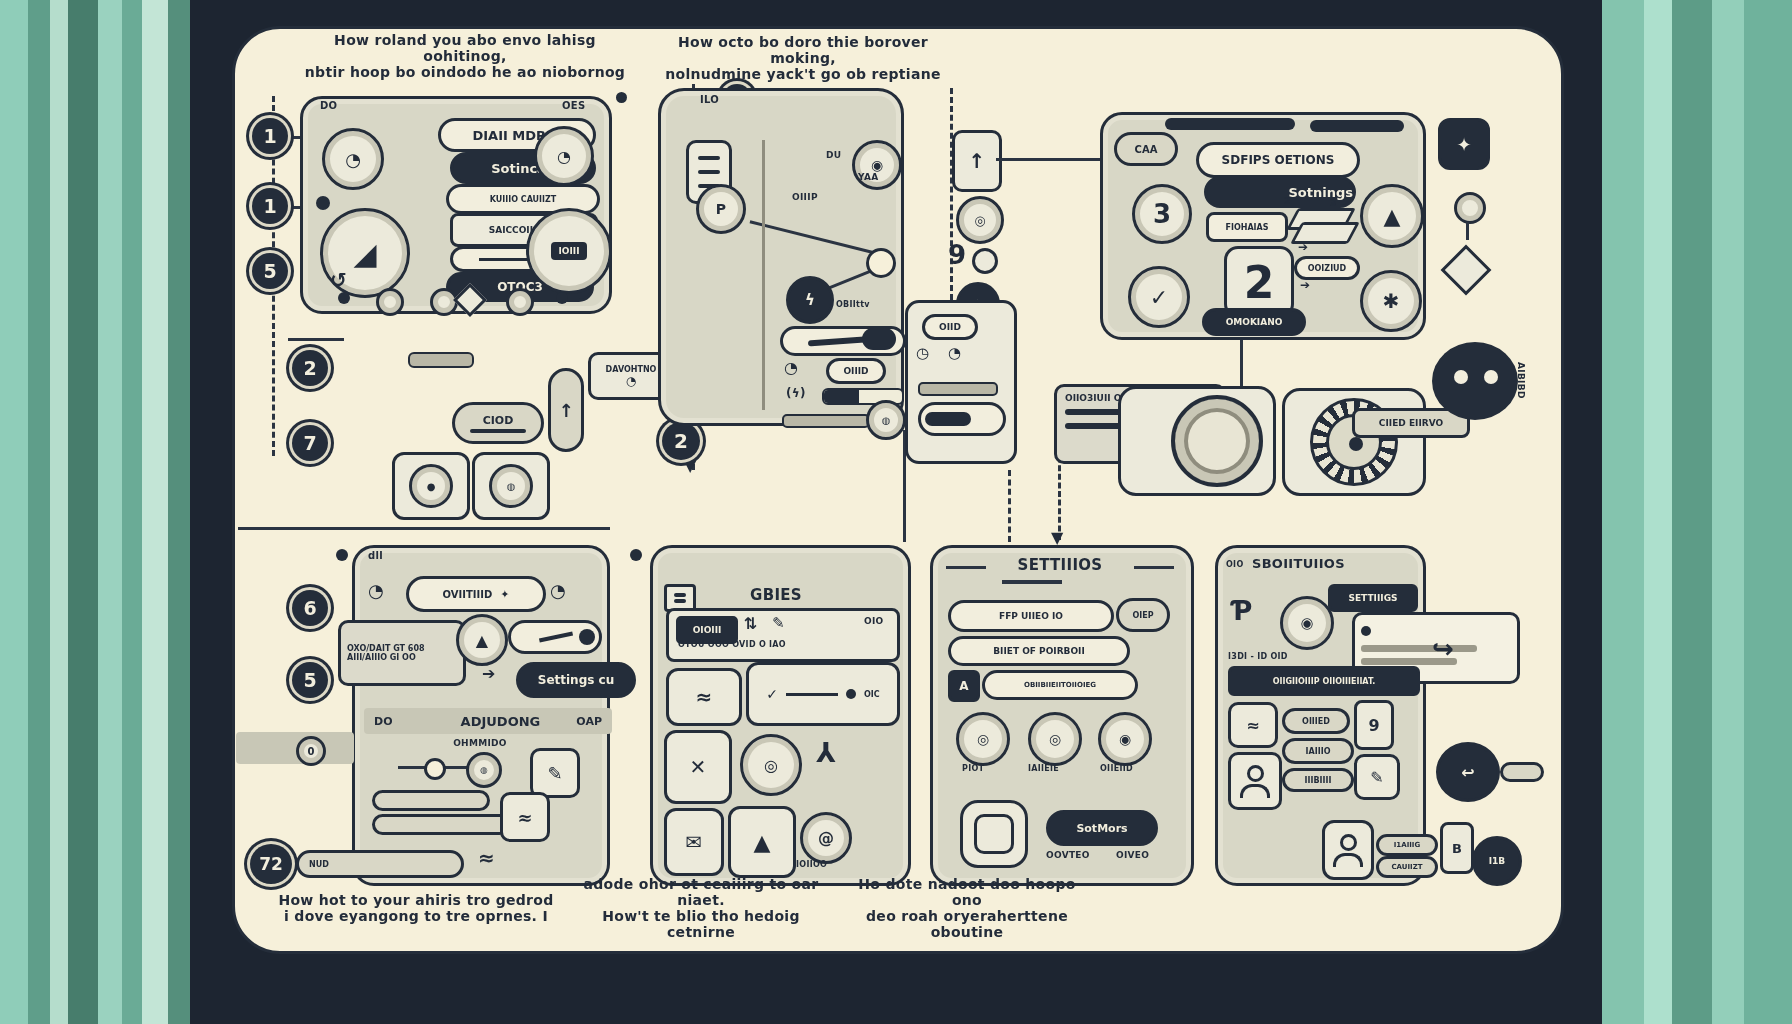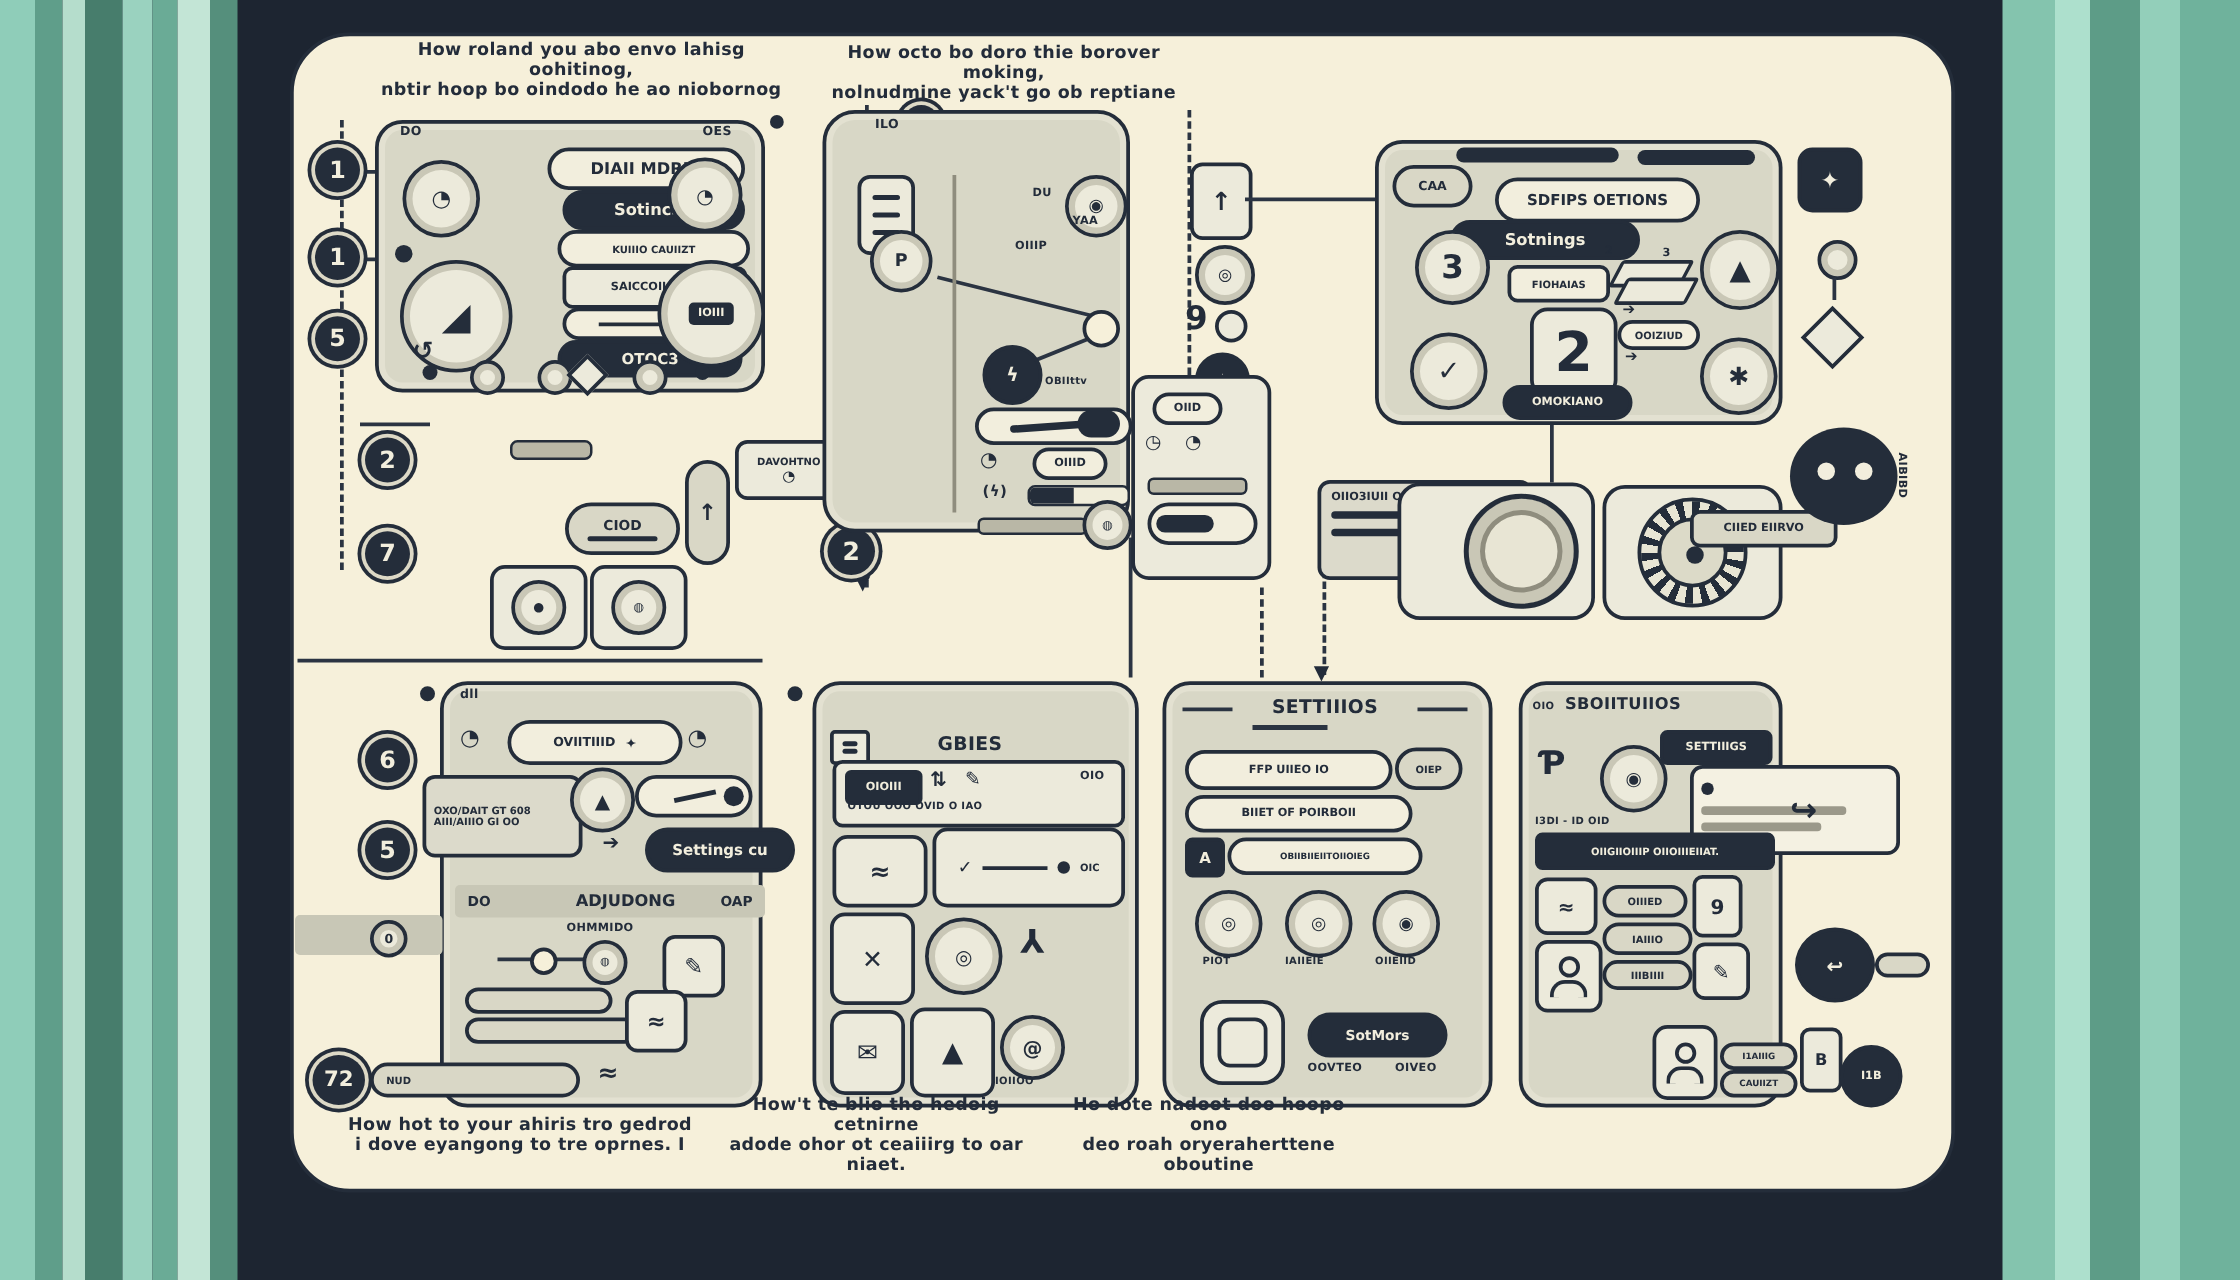--- a/index.html
+++ b/index.html
@@ -194,21 +194,21 @@
   <div class="abs panel" style="left:658px;top:88px;width:240px;height:332px;border-radius:26px;"></div>
   <div class="abs txt" style="left:700px;top:94px;font-size:10px;">ILO</div>
   <div class="abs box bars" style="left:686px;top:140px;width:40px;height:58px;border-radius:10px;flex-direction:column;">
     <span style="width:22px;"></span>
       <span style="width:22px;"></span>
       <span style="width:22px;"></span>
   </div>
   <div class="abs knob" style="left:852px;top:140px;width:44px;height:44px;font-size:14px;">◉</div>
   <div class="abs txt" style="left:826px;top:150px;font-size:9px;">DU</div>
   <div class="abs txt" style="left:822px;top:172px;font-size:9px;margin-left:36px;">YAA</div>
-  <div class="abs txt" style="left:812px;top:192px;font-size:9px;">OIIIP</div>
+  <div class="abs txt" style="left:792px;top:192px;font-size:9px;">OIIIP</div>
   <div class="abs knob" style="left:696px;top:184px;width:44px;height:44px;font-size:14px;">P</div>
   <div class="abs lineh" style="left:748px;top:236px;width:130px;transform:rotate(14deg);"></div>
   <div class="abs lineh" style="left:800px;top:280px;width:90px;transform:rotate(-22deg);"></div>
   <div class="abs knob" style="left:866px;top:248px;width:24px;height:24px;background:#f6f0da;box-shadow:none;"></div>
   <div class="abs knob dark" style="left:786px;top:276px;width:42px;height:42px;font-size:15px;">ϟ</div>
   <div class="abs txt" style="left:836px;top:300px;font-size:8px;">OBIIttv</div>
   <div class="abs pill" style="left:780px;top:326px;width:120px;height:24px;">
     <span style="display:block;width:70px;height:6px;background:#242d3a;border-radius:3px;transform:rotate(-4deg);"></span>
   </div>
   <div class="abs dot" style="left:862px;top:328px;width:34px;height:22px;border-radius:11px;"></div>
@@ -245,21 +245,21 @@
 
   <div class="abs panel" style="left:1100px;top:112px;width:320px;height:222px;"></div>
   <div class="abs" style="left:1165px;top:118px;width:130px;height:12px;background:#242d3a;border-radius:6px;"></div>
   <div class="abs" style="left:1310px;top:120px;width:94px;height:12px;background:#242d3a;border-radius:6px;"></div>
   <div class="abs pill grey" style="left:1114px;top:132px;width:58px;height:28px;">
     <span style="font-size:10px;">CAA</span>
   </div>
   <div class="abs pill" style="left:1196px;top:142px;width:158px;height:30px;">
     <span style="font-size:12px;">SDFIPS OETIONS</span>
   </div>
-  <div class="abs pill dark" style="left:1160px;top:176px;width:146px;height:26px;">
+  <div class="abs pill dark" style="left:1204px;top:176px;width:146px;height:26px;justify-content:flex-end;">
     <span style="font-size:13px;">Sotnings</span>
   </div>
   <div class="abs knob" style="left:1132px;top:184px;width:54px;height:54px;font-size:26px;">
     <span>3</span>
   </div>
   <div class="abs pill" style="left:1206px;top:212px;width:76px;height:24px;border-radius:8px;">
     <span style="font-size:8px;">FIOHAIAS</span>
   </div>
   <div class="abs txt" style="left:1284px;top:196px;font-size:9px;">2</div>
   <div class="abs txt" style="left:1330px;top:198px;font-size:9px;">3</div>
@@ -471,21 +471,21 @@
   </div>
   <div class="abs txt" style="left:1432px;top:634px;font-size:26px;">↪</div>
   <div class="abs knob dark" style="left:1436px;top:742px;width:58px;height:54px;font-size:16px;">↩</div>
   <div class="abs pill grey" style="left:1500px;top:762px;width:38px;height:14px;"></div>
 
   <div class="abs txt center" style="left:276px;top:888px;width:280px;height:40px;font-size:14px;flex-direction:column;">
     <span>How hot to your ahiris tro gedrod</span>
     <span>i dove eyangong to tre oprnes. I</span>
   </div>
   <div class="abs txt center" style="left:566px;top:888px;width:270px;height:40px;font-size:14px;flex-direction:column;">
+    <span>adode ohor ot ceaiiirg to oar niaet.</span>
     <span>How't te blio tho hedoig cetnirne</span>
-    <span>adode ohor ot ceaiiirg to oar niaet.</span>
   </div>
   <div class="abs txt center" style="left:842px;top:888px;width:250px;height:40px;font-size:14px;flex-direction:column;">
     <span>Ho dote nadoot doo hoopo ono</span>
     <span>deo roah oryeraherttene oboutine</span>
   </div>
 
 </div>
 
 </body></html>

